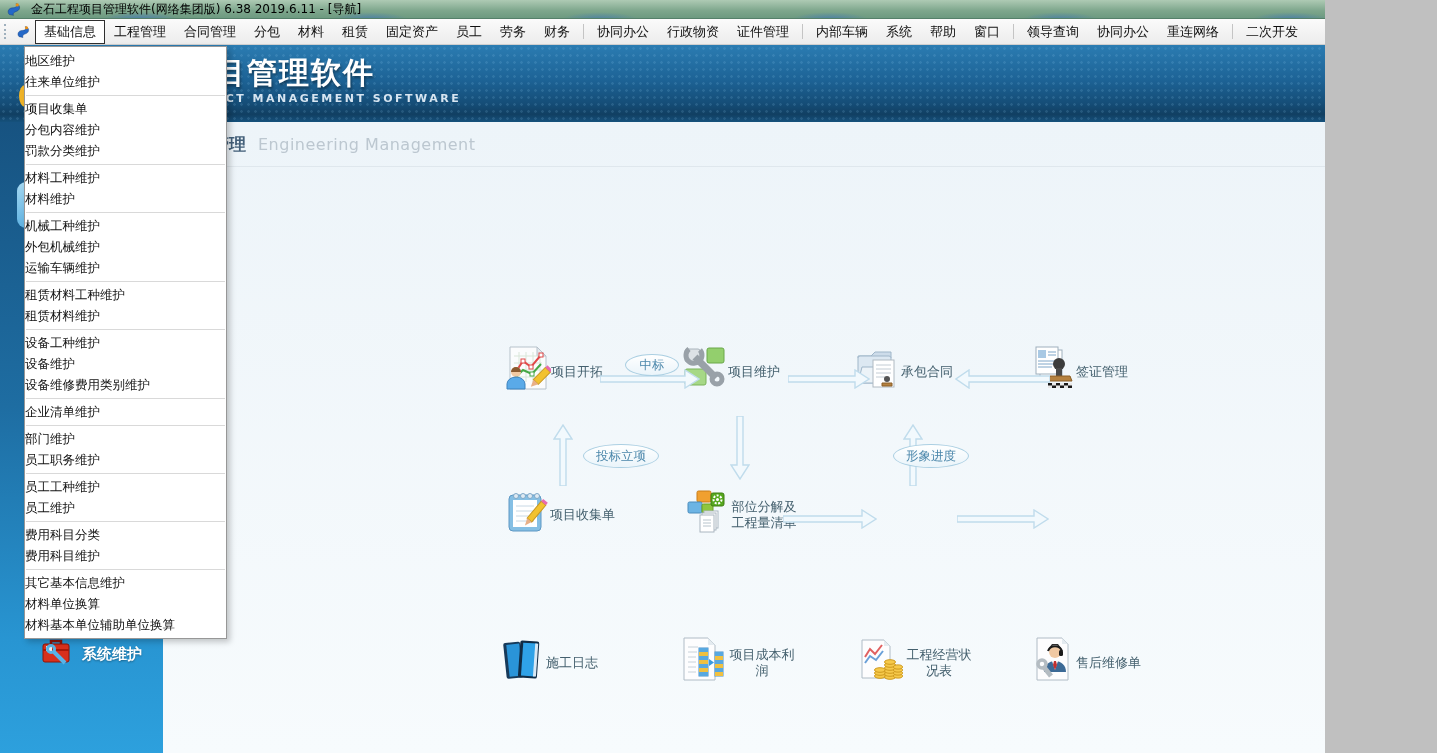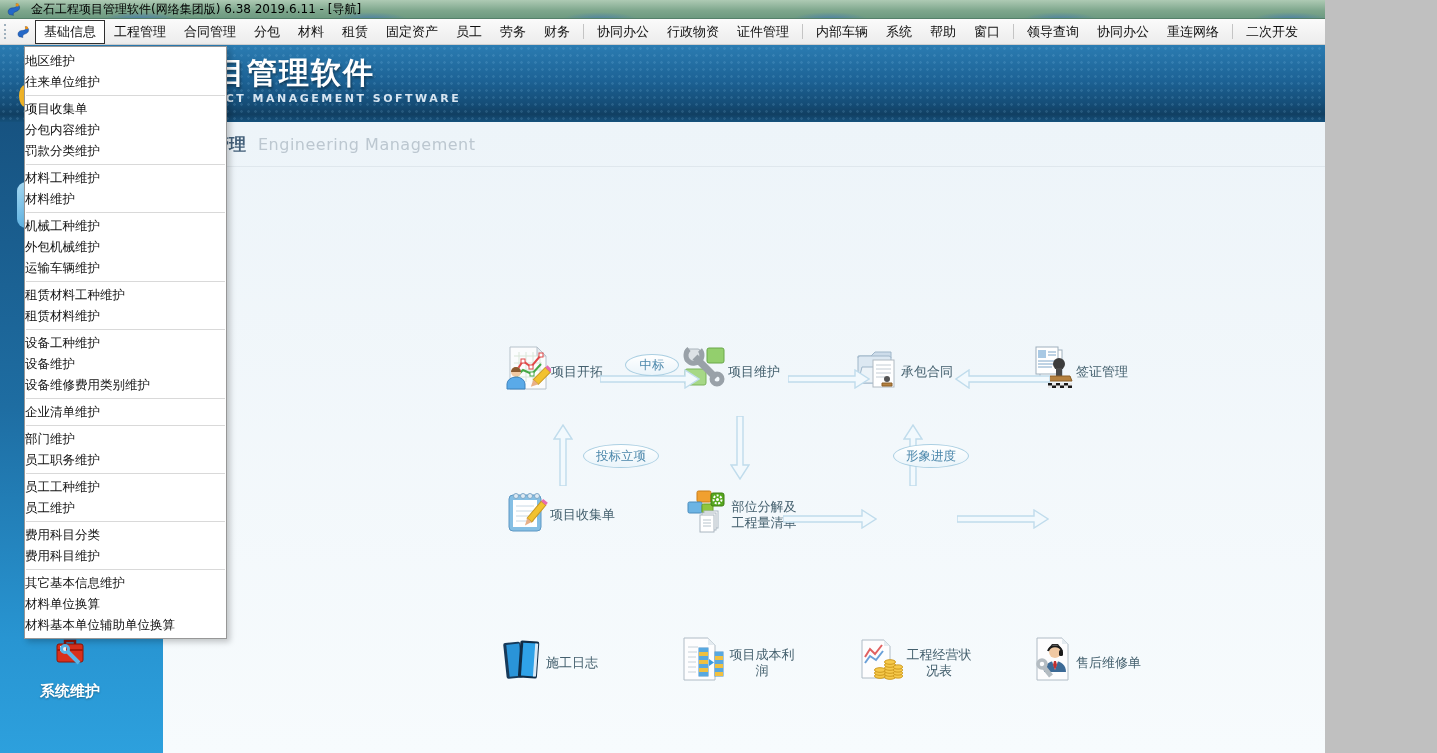--- a/index.html
+++ b/index.html
@@ -41,21 +41,21 @@
   .banner-sub{position:absolute;left:57px;top:47px;font-size:11px;font-weight:bold;color:#d7e5f1;
     letter-spacing:2.5px;white-space:nowrap;}
   .banner-dot{position:absolute;left:19px;top:40px;width:12px;height:22px;border-radius:50%;background:#f0b429;}
 
   
   .sidebar{position:absolute;left:0;top:122px;width:163px;height:631px;
     background:linear-gradient(180deg,#175381,#1e6da2 45%,#2895d2 82%,#2da0dd);}
   .side-pill{position:absolute;left:17px;top:60px;width:70px;height:46px;border-radius:9px;
     background:linear-gradient(180deg,#a6d9f2,#5fb2e2);}
   .side-item{position:absolute;left:40px;top:514px;display:flex;align-items:center;gap:10px;
-    color:#fff;font-size:15px;font-weight:bold;text-shadow:0 1px 2px rgba(0,0,0,.35);cursor:default;flex-direction:column;}
+    color:#fff;font-size:15px;font-weight:bold;text-shadow:0 1px 2px rgba(0,0,0,.35);cursor:default;}
 
   
   .content{position:absolute;left:163px;top:122px;width:1274px;height:631px;
     background:linear-gradient(180deg,#edf4f9,#f7fbfd);}
   .sec-head{position:absolute;left:0;top:0;width:100%;height:45px;box-sizing:border-box;
     border-bottom:1px solid #dfe7ed;display:flex;align-items:center;padding-left:15px;}
   .sec-zh{font-size:17px;font-weight:bold;color:#44607a;}
   .sec-en{font-size:16px;color:#bcc7d0;margin-left:12px;letter-spacing:.5px;}
 
   

